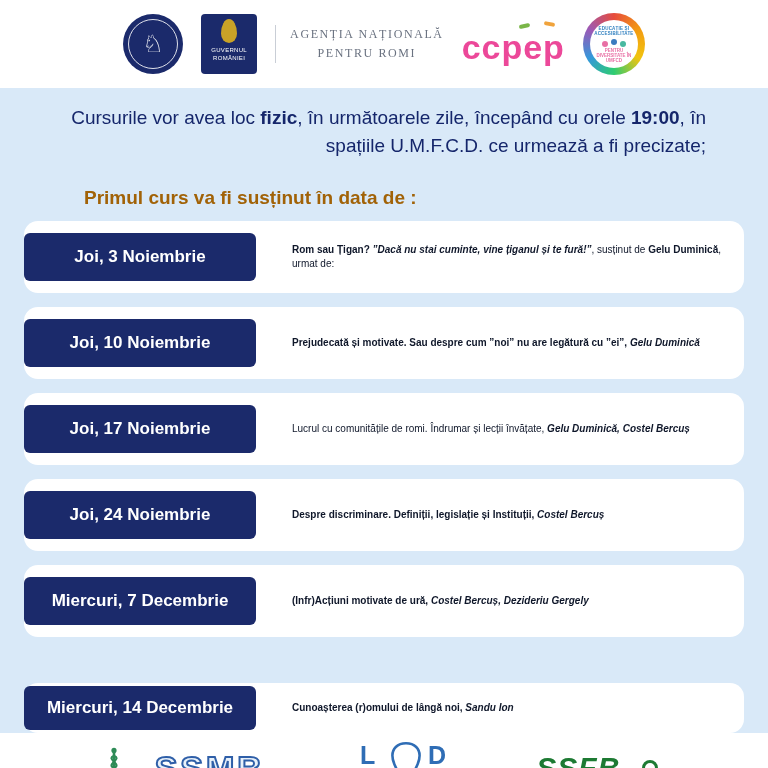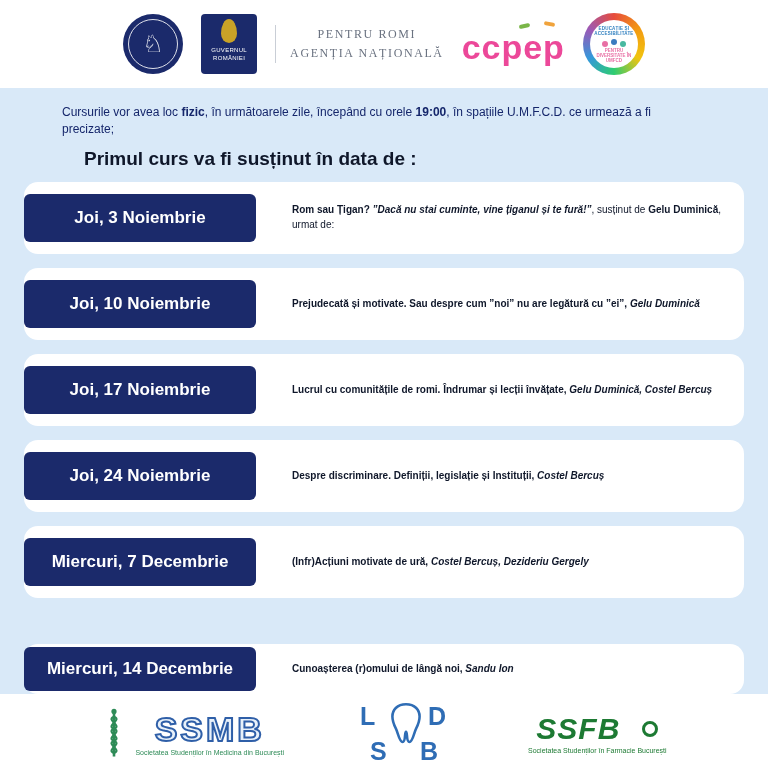--- a/index.html
+++ b/index.html
@@ -28,22 +28,22 @@
            background:conic-gradient(#e74c3c,#f39c12,#f1c40f,#2ecc71,#3498db,#9b59b6,#e74c3c);
            display:flex;align-items:center;justify-content:center;}
   .divcenter{width:48px;height:48px;background:#fff;border-radius:50%;display:flex;flex-direction:column;
              align-items:center;justify-content:center;gap:3px;text-align:center;overflow:hidden;}
   .divring-text{font-size:4.5px;color:#2e7fbf;font-weight:700;letter-spacing:.2px;}
   .people-dots{width:6px;height:6px;border-radius:50%;background:#3a7bbf;
                box-shadow:-9px 2px 0 #e86fa4, 9px 2px 0 #49b8a0;}
   .divcaption{font-size:4.5px;color:#e86fa4;font-weight:700;}
 
   
-  .intro{margin:16px auto 4px;width:644px;text-align:left;font-size:12px;line-height:1.45;color:#15266b;}
-  .heading{margin:5px 0 12px 84px;font-size:19px;color:#0f172a;font-weight:700;}
+  .intro{margin:16px auto 12px;width:644px;text-align:right;font-size:19px;line-height:1.45;color:#15266b;}
+  .heading{margin:16px 0 12px 84px;font-size:19px;color:#a16207;font-weight:700;}
 
   
   .rows{padding:0 24px;display:flex;flex-direction:column;gap:14px;}
   .row{position:relative;background:#ffffff;border-radius:14px;min-height:72px;display:flex;
        align-items:center;padding:10px 18px 10px 268px;box-sizing:border-box;}
   .row.single{min-height:50px;margin-top:32px;}
   .date{position:absolute;left:0;top:50%;transform:translateY(-50%);background:#1b2a6b;color:#ffffff;
         font-weight:700;font-size:17px;padding:14px 16px;border-radius:6px;min-width:232px;
         text-align:center;box-sizing:border-box;white-space:nowrap;}
   .row.single .date{padding:12px 16px;}
@@ -75,22 +75,22 @@
 
   <header class="topbar">
     <div class="seal">
       <span class="seal-knight">♘</span>
     </div>
     <div class="guvern">
       <span class="guvern-crest"></span>
       <span class="guvern-text">GUVERNUL ROMÂNIEI</span>
     </div>
     <div class="anr">
+      <div>AGENȚIA NAȚIONALĂ</div>
       <div>PENTRU ROMI</div>
-      <div>AGENȚIA NAȚIONALĂ</div>
     </div>
     <div class="ccpep">
       <span class="m1"></span>
       <span class="m2"></span>
       <span>ccpep</span>
     </div>
     <div>
       <div class="divring">
         <div class="divcenter">
           <span class="divring-text">EDUCAȚIE ȘI ACCESIBILITATE</span>
@@ -109,21 +109,21 @@
     <div class="row">
       <div class="date">Joi, 3 Noiembrie</div>
       <div class="desc"><span style="font-weight: 700;">Rom sau Țigan? </span><span style="font-weight: 700; font-style: italic;">”Dacă nu stai cuminte, vine țiganul și te fură!”</span><span style="font-weight: 400;">, susținut de </span><span style="font-weight: 700;">Gelu Duminică</span><span style="font-weight: 400;">, urmat de:</span></div>
     </div>
     <div class="row">
       <div class="date">Joi, 10 Noiembrie</div>
       <div class="desc"><span style="font-weight: 700;">Prejudecată și motivate. Sau despre cum ”noi” nu are legătură cu ”ei”, </span><span style="font-weight: 700; font-style: italic;">Gelu Duminică</span></div>
     </div>
     <div class="row">
       <div class="date">Joi, 17 Noiembrie</div>
-      <div class="desc"><span style="font-weight: 700;">Lucrul cu comunitățile de romi. Îndrumar și lecții învățate, </span><span style="font-weight: 700; font-style: italic;">Gelu Duminică, Costel Bercuș</span></div>
+      <div class="desc"><span style="font-weight: 400;">Lucrul cu comunitățile de romi. Îndrumar și lecții învățate, </span><span style="font-weight: 700; font-style: italic;">Gelu Duminică, Costel Bercuș</span></div>
     </div>
     <div class="row">
       <div class="date">Joi, 24 Noiembrie</div>
       <div class="desc"><span style="font-weight: 700;">Despre discriminare. Definiții, legislație și Instituții, </span><span style="font-weight: 700; font-style: italic;">Costel Bercuș</span></div>
     </div>
     <div class="row">
       <div class="date">Miercuri, 7 Decembrie</div>
       <div class="desc"><span style="font-weight: 700;">(Infr)Acțiuni motivate de ură, </span><span style="font-weight: 700; font-style: italic;">Costel Bercuș, Dezideriu Gergely</span></div>
     </div>
     <div class="row single">

